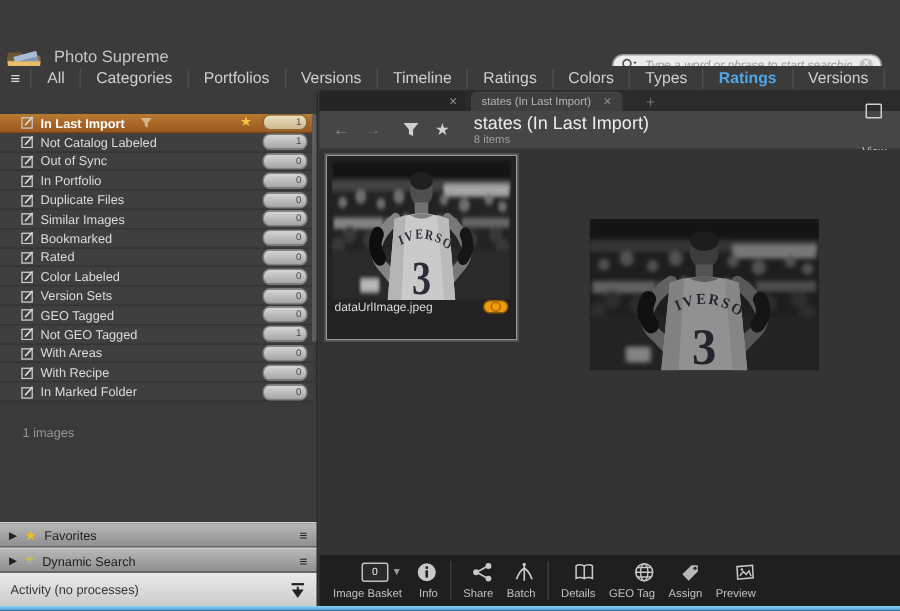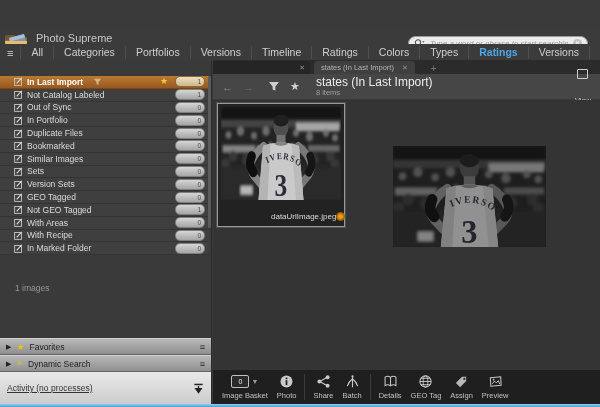--- a/index.html
+++ b/index.html
@@ -50,21 +50,21 @@
   .badge{margin-left:auto;width:22px;height:9px;background:linear-gradient(#d6d6d6,#a5a5a5);border:1px solid #7f7f7f;border-radius:5px;font-size:6.5px;color:#4a4a4a;text-align:right;padding:0 3px;line-height:9px;flex:none;box-sizing:content-box;}
   .srow.selected .badge{margin-left:3px;background:linear-gradient(#ecdfc0,#cdb88e);border-color:#8a6a33;}
   .scrollthumb{position:absolute;top:15px;right:0;width:3px;height:152px;background:#5d5d5d;border-radius:2px;}
   .simages{position:absolute;top:222px;left:15px;font-size:8.5px;color:#979797;}
   .sbottom{position:absolute;left:0;right:0;bottom:0;}
   .phead{height:17px;background:linear-gradient(#b8b8b8,#8f8f8f);border-top:1px solid #cfcfcf;border-bottom:1px solid #666;display:flex;align-items:center;padding:0 6px;gap:5px;font-size:8.5px;color:#1e1e1e;box-sizing:border-box;}
   .phead .tri{font-size:7px;color:#222;}
   .phead .pstar{color:#e8c31f;font-size:9px;}
   .phead .dsicon{color:#d8c229;font-size:8px;}
   .phead .pmenu{margin-left:auto;font-size:9px;color:#222;}
-  .activity{height:32px;background:linear-gradient(#e9e9e9,#cccccc);font-size:8.5px;color:#333;display:flex;align-items:center;padding:0 7px;box-sizing:border-box;text-decoration:underline;}
+  .activity{height:22px;background:linear-gradient(#e9e9e9,#cccccc);font-size:8.5px;color:#333;display:flex;align-items:center;padding:0 7px;box-sizing:border-box;}
   .activity .acticon{margin-left:auto;width:11px;height:11px;}
 
   
   .main{position:absolute;top:60px;left:213px;right:0;bottom:3px;background:#343434;}
   .tabstrip{position:absolute;top:0;left:0;right:0;height:14px;background:#2b2b2b;display:flex;align-items:flex-end;}
   .mtab{height:13px;display:flex;align-items:center;font-size:7.5px;color:#b5b5b5;box-sizing:border-box;}
   .mtab.ghost{width:97px;background:#252525;justify-content:flex-end;padding:0 5px;border-radius:3px 3px 0 0;}
   .mtab.active{background:#3f3f3f;border-radius:4px 4px 0 0;padding:0 7px;gap:8px;margin-left:4px;}
   .tabx{color:#8f8f8f;font-size:7px;}
   .tabplus{color:#777;font-size:10px;margin-left:16px;}
@@ -77,30 +77,30 @@
   .mtitlewrap{margin-left:8px;display:flex;flex-direction:column;line-height:1.1;}
   .mtitle{font-size:12px;color:#ececec;}
   .mcount{font-size:7.5px;color:#9f9f9f;}
   .viewbtn{margin-left:auto;display:flex;flex-direction:column;align-items:center;gap:17px;}
   .viewbox{width:9px;height:8px;border:1px solid #cfcfcf;border-radius:1px;}
   .viewlbl{font-size:7.5px;color:#cfcfcf;}
 
   .content{position:absolute;top:40px;left:0;right:0;bottom:34px;background:#343434;}
   .card{position:absolute;left:4px;top:3px;width:128px;height:124px;background:#222;border:1px solid #999;outline:1px solid #4f4f4f;padding:3px;box-sizing:border-box;}
   .card .thumb{width:120px;height:93px;display:block;}
-  .cardbar{height:21px;display:flex;align-items:flex-end;padding:0 2px;margin-left:48px;}
+  .cardbar{height:21px;display:flex;align-items:flex-start;padding:0 2px;}
   .fname{font-size:8px;color:#dadada;}
   .pillbadge{margin-left:auto;width:17px;height:9px;border-radius:5px;background:#ef9a10;border:1px solid #8a5a06;display:flex;align-items:center;justify-content:center;box-sizing:border-box;}
   .pillring{width:5px;height:5px;border:1px solid #a86c08;border-radius:50%;}
   .preview{position:absolute;left:180px;top:46px;width:153px;height:101px;filter:brightness(.72) contrast(.95);}
   .preview svg,.card .thumb svg{width:100%;height:100%;display:block;}
 
   
   .btoolbar{position:absolute;left:0;right:0;bottom:0;height:34px;background:#1f1f1f;display:flex;align-items:center;padding:0 5px;box-sizing:border-box;gap:1px;}
-  .tbtn{display:flex;flex-direction:column;align-items:center;justify-content:center;gap:2px;padding:0 4px;height:100%;}
+  .tbtn{display:flex;flex-direction:column;align-items:flex-end;justify-content:center;gap:2px;padding:0 4px;height:100%;}
   .tbtn .lbl{font-size:7.5px;color:#c2c2c2;white-space:nowrap;}
   .tbtn .ic{height:15px;display:flex;align-items:center;}
   .tsep{width:1px;height:26px;background:#3c3c3c;margin:0 3px;flex:none;}
   .basket{display:flex;align-items:center;gap:2px;}
   .basketbox{width:16px;height:11px;border:1px solid #c0c0c0;border-radius:2px;background:#2a2a2a;color:#eee;font-size:7px;text-align:center;line-height:11px;}
   .caret{color:#9a9a9a;font-size:7px;}
 
   .bottomborder{position:absolute;left:0;right:0;bottom:0;height:3px;background:linear-gradient(#8fd0f5,#4a9fd8);}
 </style>
 </head>
@@ -310,35 +310,42 @@
         <svg class="chk">
             <use href="#icn-edit"></use>
           </svg>
         <span class="slabel">Duplicate Files</span>
         <span class="badge">0</span>
       </div>
       <div class="srow">
         <svg class="chk">
             <use href="#icn-edit"></use>
           </svg>
+        <span class="slabel">Similar Images</span>
+        <span class="badge">0</span>
+      </div>
+      <div class="srow">
+        <svg class="chk">
+            <use href="#icn-edit"></use>
+          </svg>
         <span class="slabel">Bookmarked</span>
         <span class="badge">0</span>
       </div>
       <div class="srow">
         <svg class="chk">
             <use href="#icn-edit"></use>
           </svg>
-        <span class="slabel">Similar Images</span>
-        <span class="badge">0</span>
-      </div>
-      <div class="srow">
-        <svg class="chk">
-            <use href="#icn-edit"></use>
-          </svg>
-        <span class="slabel">Sets</span>
+        <span class="slabel">Rated</span>
+        <span class="badge">0</span>
+      </div>
+      <div class="srow">
+        <svg class="chk">
+            <use href="#icn-edit"></use>
+          </svg>
+        <span class="slabel">Color Labeled</span>
         <span class="badge">0</span>
       </div>
       <div class="srow">
         <svg class="chk">
             <use href="#icn-edit"></use>
           </svg>
         <span class="slabel">Version Sets</span>
         <span class="badge">0</span>
       </div>
       <div class="srow">
@@ -459,21 +466,21 @@
           <span class="caret">▼</span>
         </span>
         <span class="lbl">Image Basket</span>
       </div>
       <div class="tbtn">
         <span class="ic">
             <svg width="15" height="15">
               <use href="#icn-info"></use>
             </svg>
           </span>
-        <span class="lbl">Photo</span>
+        <span class="lbl">Info</span>
       </div>
       <div class="tsep"></div>
       <div class="tbtn">
         <span class="ic">
             <svg width="15" height="15">
               <use href="#icn-share"></use>
             </svg>
           </span>
         <span class="lbl">Share</span>
       </div>

